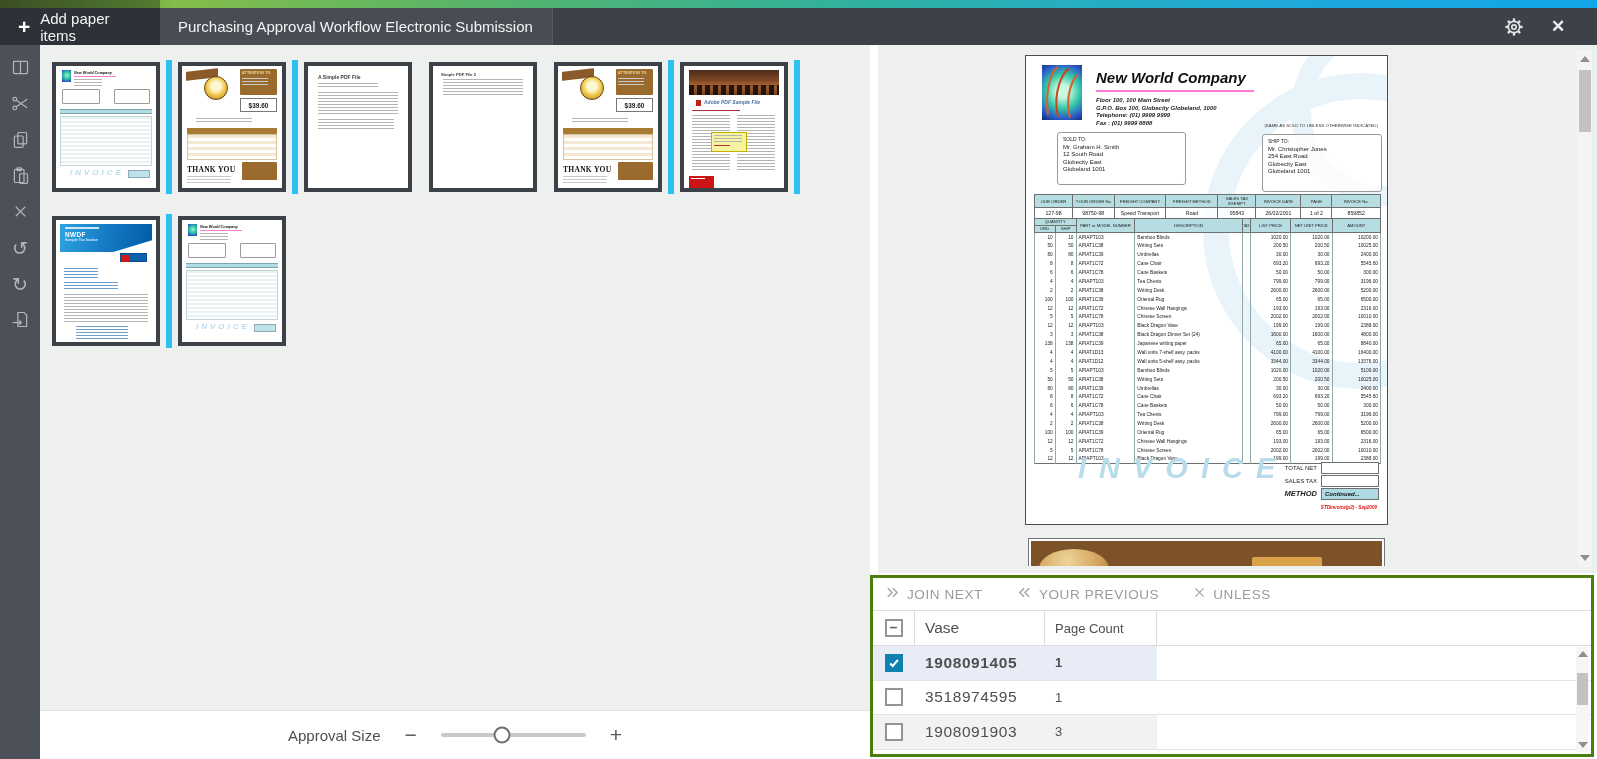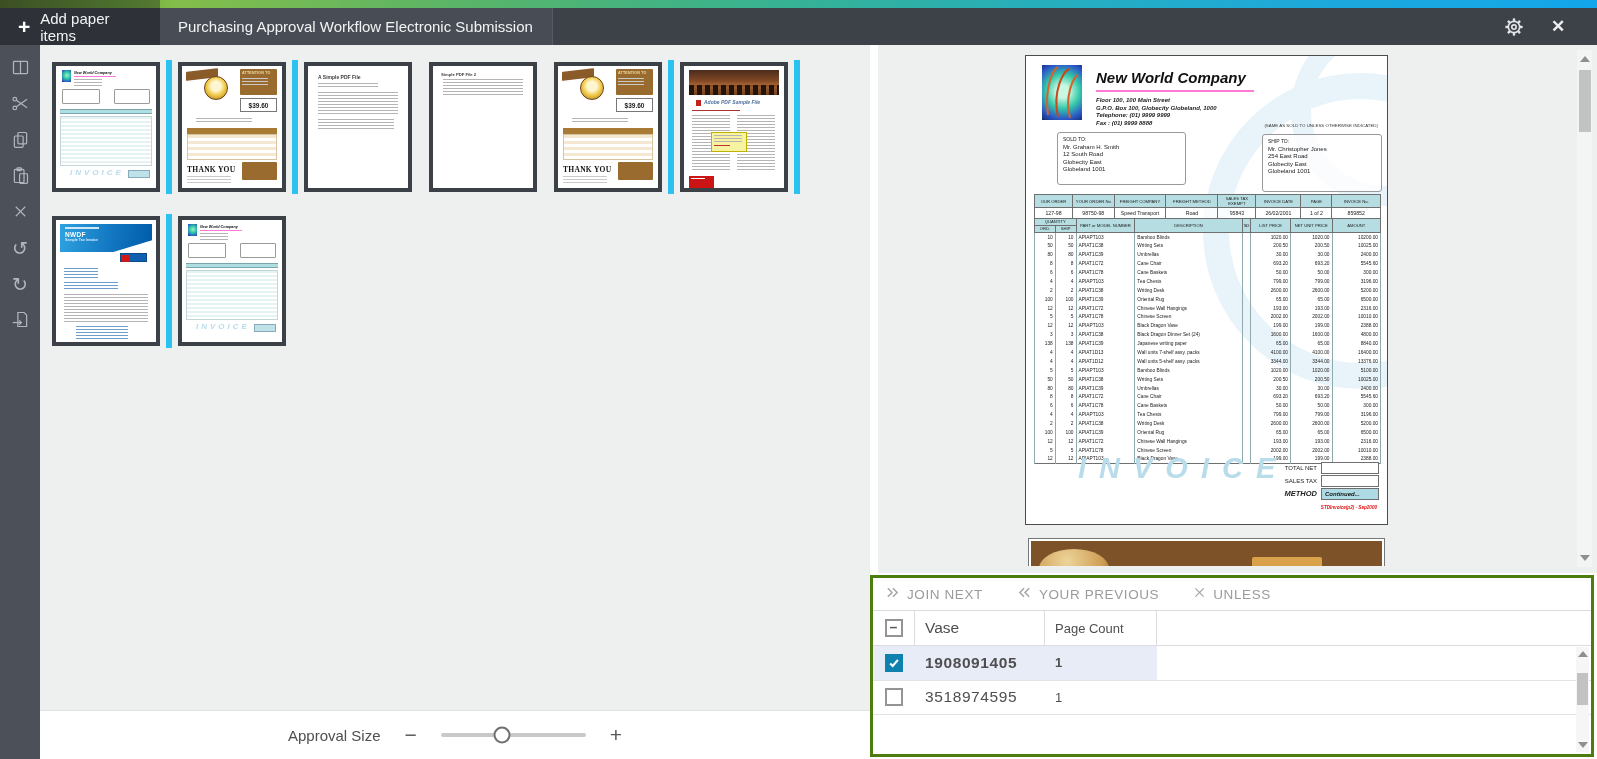--- a/index.html
+++ b/index.html
@@ -802,19 +802,26 @@
         <div class="bp-cell bp-c1">1908091405</div>
         <div class="bp-cell bp-c2">1</div>
       </div>
       <div class="brow">
         <div class="bp-cell bp-c0">
           <span class="cb"></span>
         </div>
         <div class="bp-cell bp-c1">3518974595</div>
         <div class="bp-cell bp-c2">1</div>
       </div>
+      <div class="brow alt">
+        <div class="bp-cell bp-c0">
+          <span class="cb"></span>
+        </div>
+        <div class="bp-cell bp-c1">1908091903</div>
+        <div class="bp-cell bp-c2">3</div>
+      </div>
     </div>
   <div class="vscroll" id="bp-scroll" style="position:absolute;">
     <span class="sc-arrow sc-up" style="top:4px"></span>
     <span class="sc-thumb" id="bp-thumb"></span>
     <span class="sc-arrow sc-down" style="bottom:4px"></span>
   </div>
 </div>
 
 </body></html>

